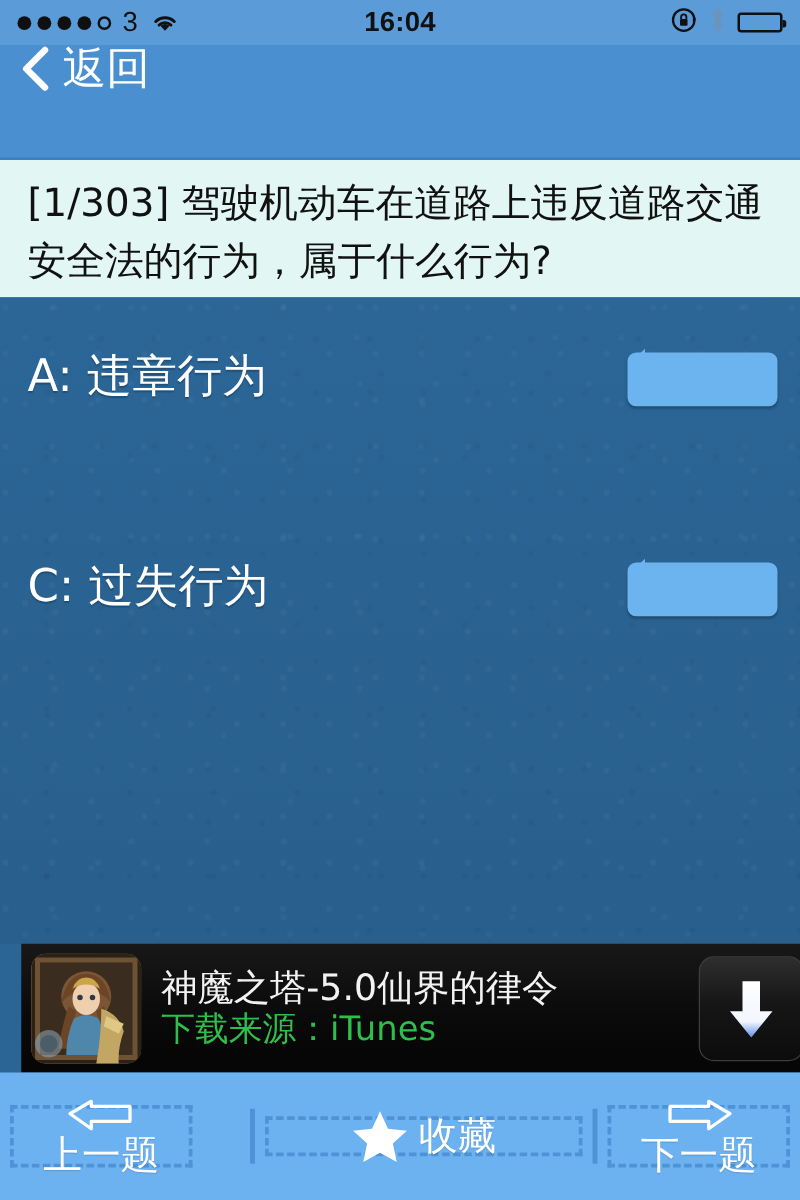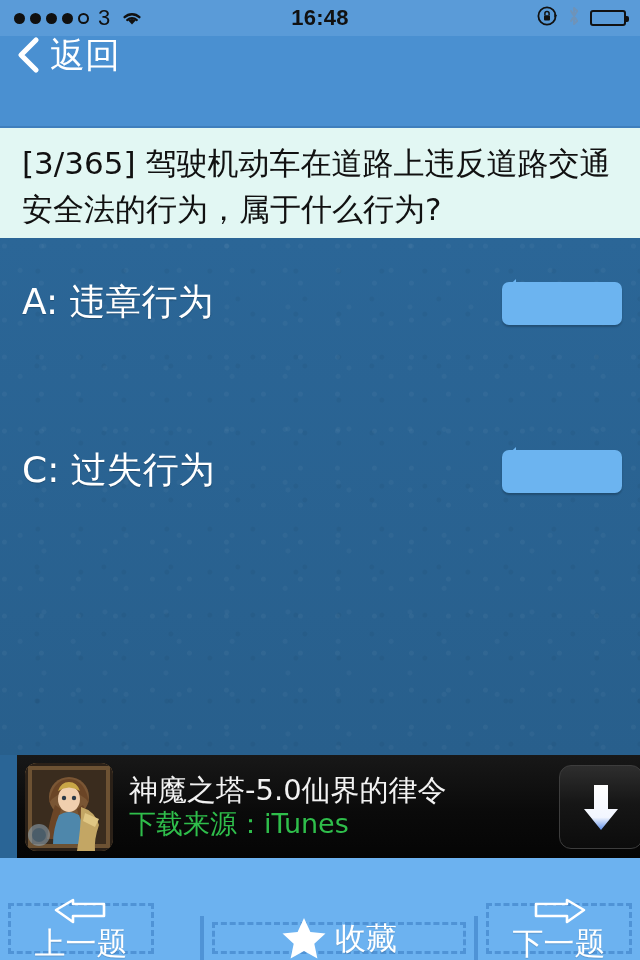--- a/index.html
+++ b/index.html
@@ -193,21 +193,21 @@
     cursor: pointer;
     box-sizing: border-box;
   }
   .dl-arrow { width: 46px; height: 52px; display: block; }
 
   
   .toolbar {
     position: absolute; top: 858px; left: 0;
     width: 640px; height: 102px;
     background: #6cb2f0;
-    display: flex; align-items: flex-end;
+    display: flex; align-items: center;
     box-sizing: border-box;
   }
   .tb-btn {
     position: relative;
     display: flex; flex-direction: column;
     align-items: center; justify-content: center;
     cursor: pointer;
     box-sizing: border-box;
   }
   .tb-btn .inner {
@@ -252,21 +252,21 @@
       <span class="wifi">
         <svg viewBox="0 0 22 16" width="22" height="16">
           <path d="M11 14.6 L7.3 10.6 A5.6 5.6 0 0 1 14.7 10.6 Z" fill="#111"></path>
           <path d="M3.6 7.2 A10.6 10.6 0 0 1 18.4 7.2" stroke="#111" stroke-width="2.4" fill="none" stroke-linecap="round"></path>
           <path d="M6.2 10.1 A7 7 0 0 1 15.8 10.1" stroke="#111" stroke-width="2.2" fill="none" stroke-linecap="round"></path>
         </svg>
       </span>
     </div>
 
     <div class="sb-center">
-      <span class="clock">16:48</span>
+      <span class="clock">16:04</span>
     </div>
 
     <div class="sb-right">
       <span>
         <svg viewBox="0 0 22 22" width="22" height="22">
           <circle cx="11" cy="11" r="8.6" stroke="#111" stroke-width="1.8" fill="none"></circle>
           <rect x="8" y="10.2" width="6" height="5.4" rx="1" fill="#111"></rect>
           <path d="M8.9 10.2 v-1.6 a2.1 2.1 0 0 1 4.2 0 v1.6" stroke="#111" stroke-width="1.5" fill="none"></path>
           <path d="M18.4 8.2 l2.6 2.2 l-2.8 2 z" fill="#111"></path>
         </svg>
@@ -286,21 +286,21 @@
     <div class="back-btn">
       <span class="chev">
         <svg viewBox="0 0 24 38" width="24" height="38">
           <path d="M20 4 L5 19 L20 34" stroke="#ffffff" stroke-width="5.2" fill="none" stroke-linecap="round" stroke-linejoin="round"></path>
         </svg>
       </span>
       <span class="back-label">返回</span>
     </div>
   </div>
 
-  <div class="question">[3/365] 驾驶机动车在道路上违反道路交通安全法的行为，属于什么行为?</div>
+  <div class="question">[1/303] 驾驶机动车在道路上违反道路交通安全法的行为，属于什么行为?</div>
 
   <div class="content">
 
     <div class="option-row r0">
       <span class="opt-text">A: 违章行为</span>
       <span class="bubble-wrap">
         <span class="bubble-tail"></span>
         <span class="bubble"></span>
       </span>
     </div>

